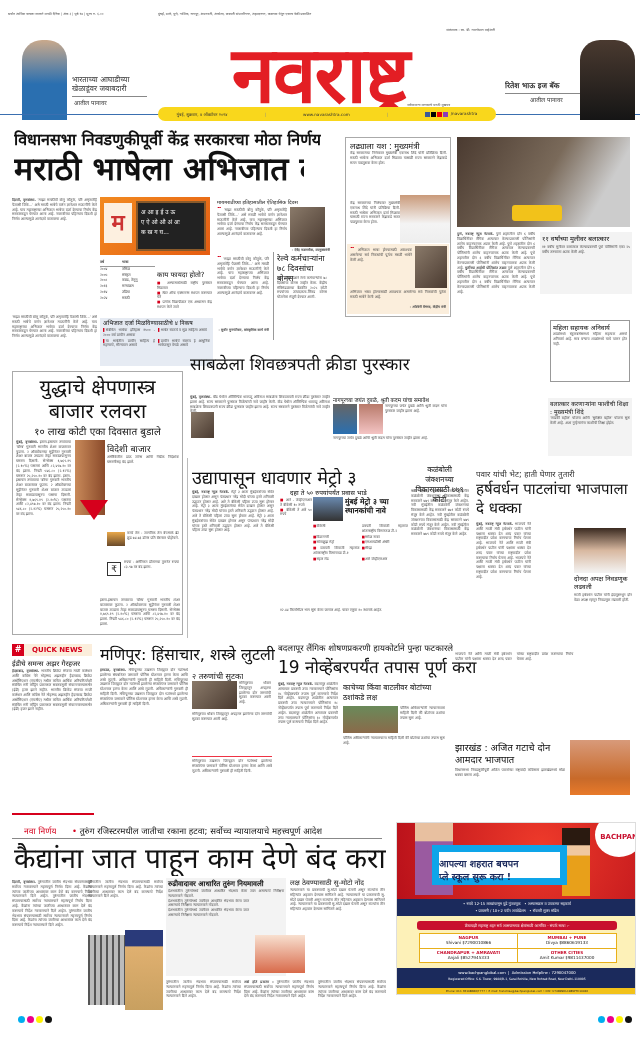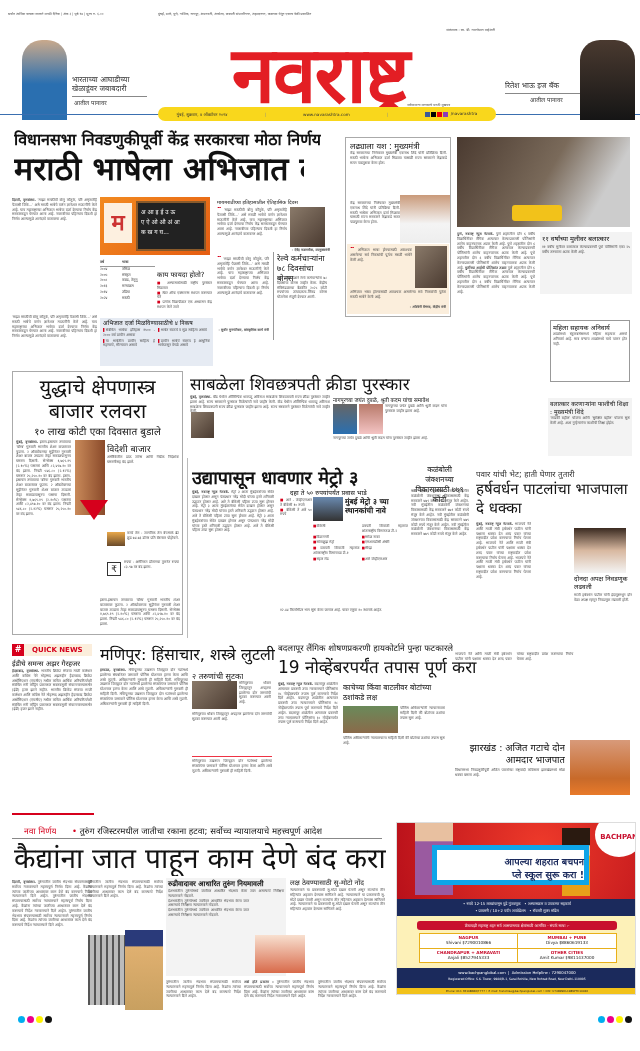--- a/index.html
+++ b/index.html
@@ -36,21 +36,21 @@
   <span>मुंबई, शुक्रवार, ४ ऑक्टोबर २०२४</span>
   <span style="color:#888">|</span>
   <span>www.navarashtra.com</span>
   <span style="color:#888">|</span>
   <span>
     <span class="soc" style="background:#3b5998"></span><span class="soc" style="background:#000"></span><span class="soc" style="background:#e00"></span><span class="soc" style="background:#8a3ab9"></span>
     <span>/navarashtra</span>
   </span>
 </div>
 
-<div class="abs hl" style="left:505px;top:80px;width:85px;font-size:7.5px;font-weight:normal;color:#333">रितेश भाऊ इज बॅक</div>
+<div class="abs hl" style="left:505px;top:80px;width:85px;font-size:7.5px;font-weight:bold;color:#333">रितेश भाऊ इज बॅक</div>
 <div class="abs" style="left:505px;top:93px;width:75px;height:1px;background:#888"></div>
 <div class="abs" style="left:530px;top:96px;font-size:6px;color:#333">आतील पानावर</div>
 <div class="abs" style="left:580px;top:40px;width:55px;height:80px;background:linear-gradient(#4a3a30,#151515);border-radius:20px 20px 0 0"></div>
 
 <div class="abs hl" style="left:14px;top:128px;font-size:16px">विधानसभा निवडणुकीपूर्वी केंद्र सरकारचा मोठा निर्णय</div>
 <div class="abs hl" style="left:14px;top:150px;font-size:32px;line-height:38px;width:290px">मराठी भाषेला अभिजात दर्जा</div>
 
 <div class="abs txt" style="left:12px;top:198px;width:85px;height:115px">
   <b>दिल्ली, वृत्तसंस्था.</b>
   <span>'माझा मराठीची बोलु कौतुके, परि अमृतातेहि पैजासी जिंके...' असे मराठी भाषेचे वर्णन ज्ञानेश्वर माऊलींनी केले आहे. याच महाराष्ट्राच्या अभिजात भाषेचा दर्जा देण्याचा निर्णय केंद्र सरकारकडून घेण्यात आला आहे. नवरात्रीच्या पहिल्याच दिवशी हा निर्णय आल्यामुळे आनंदाचे वातावरण आहे.</span>
@@ -167,31 +167,31 @@
 <div class="abs" style="left:75px;top:440px;width:30px;height:75px;background:linear-gradient(90deg,#c98a5a,#8a4a2a);"></div>
 <div class="abs" style="left:80px;top:500px;width:0;height:0;border-left:14px solid transparent;border-right:14px solid transparent;border-top:20px solid #d6001c"></div>
 <div class="abs hl" style="left:107px;top:442px;font-size:9px;font-weight:normal">विदेशी बाजार</div>
 <div class="abs txt" style="left:107px;top:455px;width:72px;height:40px">अमेरिकेतील डाऊ जोन्स आणि नॅस्डॅक निर्देशांक घसरणीसह बंद झाले.</div>
 <div class="abs" style="left:107px;top:532px;width:18px;height:14px;background:linear-gradient(#e9a84a,#6a4a2a)"></div>
 <div class="abs txt" style="left:127px;top:531px;width:52px;height:25px">कच्चे तेल : जागतिक तेल बेंचमार्क ब्रेंट क्रूड ७४.७३ डॉलर प्रति बॅरलवर पोहोचले.</div>
 <div class="abs" style="left:107px;top:562px;width:14px;height:14px;border:1px solid #333;font-size:9px;text-align:center;line-height:12px">₹</div>
 <div class="abs txt" style="left:124px;top:560px;width:55px;height:25px">रुपया : अमेरिकन डॉलरच्या तुलनेत रुपया ८३.९७ वर बंद झाला.</div>
 <div class="abs txt" style="left:100px;top:598px;width:80px;height:30px">इराण-इस्रायल तणावाचा 'बॉम्ब' गुरुवारी भारतीय शेअर बाजारावर फुटला. २ ऑक्टोबरच्या सुट्टीनंतर गुरुवारी शेअर बाजार उघडला तेव्हा सकाळपासूनच घसरण दिसली. सेन्सेक्स १,७६९.१९ (२.१०%) घसरला आणि ८२,४९७.१० वर बंद झाला. निफ्टी ५४६.८० (२.१२%) घसरून २५,२५०.१० वर बंद झाला.</div>
 
-<div class="abs hl" style="left:190px;top:372px;font-size:17px;font-weight:normal">साबळेला शिवछत्रपती क्रीडा पुरस्कार</div>
+<div class="abs hl" style="left:190px;top:352px;font-size:17px;font-weight:normal">साबळेला शिवछत्रपती क्रीडा पुरस्कार</div>
 <div class="abs txt" style="left:190px;top:395px;width:140px;height:60px"><b>मुंबई, वृत्तसंस्था.</b> <span>बीड येथील ऑलिम्पिक धावपटू अविनाश साबळेला शिवछत्रपती राज्य क्रीडा पुरस्कार जाहीर झाला आहे. राज्य सरकारने पुरस्कार विजेत्यांची नावे जाहीर केली.</span> <span>बीड येथील ऑलिम्पिक धावपटू अविनाश साबळेला शिवछत्रपती राज्य क्रीडा पुरस्कार जाहीर झाला आहे. राज्य सरकारने पुरस्कार विजेत्यांची नावे जाहीर केली.</span></div>
 <div class="abs photo" style="left:191px;top:412px;width:23px;height:26px"></div>
 <div class="abs hl" style="left:333px;top:396px;font-size:5.5px;font-weight:normal">नागपूरच्या जयंत दुबळे, श्रुती कदम यांचा समावेश</div>
 <div class="abs" style="left:333px;top:404px;width:24px;height:30px;background:linear-gradient(#666,#2a6fb0)"></div>
 <div class="abs" style="left:359px;top:404px;width:24px;height:30px;background:linear-gradient(#b87a6a,#f4c4c4)"></div>
 <div class="abs txt" style="left:385px;top:404px;width:62px;height:30px">नागपूरच्या जयंत दुबळे आणि श्रुती कदम यांना पुरस्कार जाहीर झाला आहे.</div>
 <div class="abs txt" style="left:333px;top:436px;width:115px;height:14px">नागपूरच्या जयंत दुबळे आणि श्रुती कदम यांना पुरस्कार जाहीर झाला आहे.</div>
 
 <div class="abs" style="left:187px;top:458px;width:1px;height:180px;background:#bbb"></div>
-<div class="abs hl" style="left:192px;top:465px;font-size:18px;font-weight:bold">उद्यापासून धावणार मेट्रो ३</div>
+<div class="abs hl" style="left:192px;top:465px;font-size:18px;font-weight:normal">उद्यापासून धावणार मेट्रो ३</div>
 <div class="abs txt" style="left:192px;top:490px;width:82px;height:140px"><b>मुंबई, नवराष्ट्र न्यूज नेटवर्क.</b> <span>मेट्रो ३ आता मुंबईकरांच्या सेवेत दाखल होणार असून पंतप्रधान नरेंद्र मोदी यांच्या हस्ते शनिवारी उद्घाटन होणार आहे. आरे ते बीकेसी पहिला टप्पा सुरू होणार आहे.</span> <span>मेट्रो ३ आता मुंबईकरांच्या सेवेत दाखल होणार असून पंतप्रधान नरेंद्र मोदी यांच्या हस्ते शनिवारी उद्घाटन होणार आहे. आरे ते बीकेसी पहिला टप्पा सुरू होणार आहे.</span> <span>मेट्रो ३ आता मुंबईकरांच्या सेवेत दाखल होणार असून पंतप्रधान नरेंद्र मोदी यांच्या हस्ते शनिवारी उद्घाटन होणार आहे. आरे ते बीकेसी पहिला टप्पा सुरू होणार आहे.</span></div>
 <div class="abs hl" style="left:290px;top:488px;font-size:6.5px;font-weight:normal">दहा ते ५० रुपयांपर्यंत प्रवास भाडे</div>
 <div class="abs txt" style="left:280px;top:498px;width:32px;height:80px">
   <div><span class="red">■</span> <span>आरे - जेव्हीएलआर ते बीकेसी १० रुपये</span></div>
   <div><span class="red">■</span> <span>बीकेसी ते आरे ५० रुपये</span></div>
 </div>
 <div class="abs" style="left:313px;top:497px;width:30px;height:24px;background:linear-gradient(#6a8ab0,#333)"></div>
 <div class="abs hl" style="left:345px;top:497px;font-size:7.5px;line-height:9px;white-space:normal;width:65px;font-weight:bold">मुंबई मेट्रो ३ च्या स्थानकांची नावे</div>
 <div class="abs" style="left:313px;top:524px;width:95px;display:grid;grid-template-columns:1fr 1fr;gap:1px 2px">
   <div class="txt"><span class="red">■</span><span>बीकेसी</span></div>
@@ -235,21 +235,21 @@
 <div class="abs txt" style="left:192px;top:759px;width:80px;height:22px">मणिपूरच्या उखरूल जिल्ह्यात दोन गटांमध्ये झालेल्या संघर्षानंतर जमावाने पोलिस स्टेशनवर हल्ला केला आणि शस्त्रे लुटली. अधिकाऱ्यांनी गुरुवारी ही माहिती दिली.</div>
 
 <div class="abs hl" style="left:278px;top:642px;font-size:8.5px;font-weight:normal">बदलापूर लैंगिक शोषणप्रकरणी हायकोर्टाने पुन्हा फटकारले</div>
 <div class="abs hl" style="left:278px;top:655px;font-size:17px;font-weight:normal">19 नोव्हेंबरपर्यंत तपास पूर्ण करा</div>
 <div class="abs txt" style="left:278px;top:682px;width:60px;height:125px"><b>मुंबई, नवराष्ट्र न्यूज नेटवर्क.</b> <span>बदलापूर शाळेतील अत्याचार प्रकरणी उच्च न्यायालयाने पोलिसांना १८ नोव्हेंबरपर्यंत तपास पूर्ण करण्याचे निर्देश दिले आहेत.</span> <span>बदलापूर शाळेतील अत्याचार प्रकरणी उच्च न्यायालयाने पोलिसांना १८ नोव्हेंबरपर्यंत तपास पूर्ण करण्याचे निर्देश दिले आहेत.</span> <span>बदलापूर शाळेतील अत्याचार प्रकरणी उच्च न्यायालयाने पोलिसांना १८ नोव्हेंबरपर्यंत तपास पूर्ण करण्याचे निर्देश दिले आहेत.</span></div>
 <div class="abs hl" style="left:343px;top:683px;width:100px;font-size:7.5px;line-height:10px;white-space:normal;font-weight:normal">काचेच्या किंवा बाटलीवर बोटांच्या ठशांकडे लक्ष</div>
 <div class="abs" style="left:343px;top:706px;width:55px;height:27px;background:linear-gradient(#6a8a5a,#8a6a4a)"></div>
 <div class="abs txt" style="left:400px;top:706px;width:45px;height:28px">पोलिस अधिकाऱ्यांनी न्यायालयाला माहिती दिली की बोटांच्या ठशांचा तपास सुरू आहे.</div>
 <div class="abs txt" style="left:343px;top:736px;width:102px;height:70px">पोलिस अधिकाऱ्यांनी न्यायालयाला माहिती दिली की बोटांच्या ठशांचा तपास सुरू आहे.</div>
 
-<div class="abs hl" style="left:455px;top:742px;width:110px;text-align:right;font-size:9.5px;line-height:12px;white-space:normal;font-weight:normal">झारखंड : अजित गटाचे दोन आमदार भाजपात</div>
+<div class="abs hl" style="left:455px;top:742px;width:110px;text-align:left;font-size:9.5px;line-height:12px;white-space:normal;font-weight:normal">झारखंड : अजित गटाचे दोन आमदार भाजपात</div>
 <div class="abs txt" style="left:455px;top:768px;width:110px;height:30px">विधानसभा निवडणुकीपूर्वी अजित पवारांच्या राष्ट्रवादी काँग्रेसला झारखंडमध्ये मोठा धक्का बसला आहे.</div>
 <div class="abs" style="left:570px;top:740px;width:60px;height:55px;background:linear-gradient(#d89a7a,#c86a2a 70%,#e87a2a)"></div>
 <div class="abs txt" style="left:455px;top:652px;width:180px;height:85px;column-count:3;column-gap:5px">भाजपचे नेते आणि माजी मंत्री हर्षवर्धन पाटील यांनी पक्षाला धक्का देत शरद पवार यांच्या राष्ट्रवादीत प्रवेश करण्याचा निर्णय घेतला आहे.</div>
 
 <div class="abs hl" style="left:24px;top:825px;font-size:8.5px;color:#d6001c;font-weight:normal">नवा निर्णय</div>
 <div class="abs hl" style="left:72px;top:825px;font-size:8.5px;font-weight:normal"><span class="red">•</span> <span>तुरुंग रजिस्टरमधील जातीचा रकाना हटवा; सर्वोच्च न्यायालयाचे महत्त्वपूर्ण आदेश</span></div>
 <div class="abs" style="left:12px;top:838px;width:370px;height:1px;background:#888"></div>
 <div class="abs hl" style="left:14px;top:842px;font-size:28px;line-height:34px;font-weight:normal">कैद्यांना जात पाहून काम देणे बंद करा</div>
 <div class="abs txt" style="left:12px;top:880px;width:80px;height:140px"><b>दिल्ली, वृत्तसंस्था.</b> <span>तुरुंगातील जातीय भेदभाव संपवण्यासाठी सर्वोच्च न्यायालयाने महत्त्वपूर्ण निर्णय दिला आहे. कैद्यांना त्यांच्या जातीच्या आधारावर काम देणे बंद करण्याचे निर्देश न्यायालयाने दिले आहेत.</span> <span>तुरुंगातील जातीय भेदभाव संपवण्यासाठी सर्वोच्च न्यायालयाने महत्त्वपूर्ण निर्णय दिला आहे. कैद्यांना त्यांच्या जातीच्या आधारावर काम देणे बंद करण्याचे निर्देश न्यायालयाने दिले आहेत.</span> <span>तुरुंगातील जातीय भेदभाव संपवण्यासाठी सर्वोच्च न्यायालयाने महत्त्वपूर्ण निर्णय दिला आहे. कैद्यांना त्यांच्या जातीच्या आधारावर काम देणे बंद करण्याचे निर्देश न्यायालयाने दिले आहेत.</span></div>
 <div class="abs txt" style="left:88px;top:880px;width:75px;height:50px">तुरुंगातील जातीय भेदभाव संपवण्यासाठी सर्वोच्च न्यायालयाने महत्त्वपूर्ण निर्णय दिला आहे. कैद्यांना त्यांच्या जातीच्या आधारावर काम देणे बंद करण्याचे निर्देश न्यायालयाने दिले आहेत.</div>
@@ -267,21 +267,21 @@
 <div class="abs txt" style="left:290px;top:888px;width:95px;height:85px"><span>न्यायालयाने या प्रकरणाची सु-मोटो दखल घेतली असून राज्यांना तीन महिन्यांत अहवाल देण्यास सांगितले आहे.</span> <span>न्यायालयाने या प्रकरणाची सु-मोटो दखल घेतली असून राज्यांना तीन महिन्यांत अहवाल देण्यास सांगितले आहे.</span> <span>न्यायालयाने या प्रकरणाची सु-मोटो दखल घेतली असून राज्यांना तीन महिन्यांत अहवाल देण्यास सांगितले आहे.</span></div>
 <div class="abs txt" style="left:166px;top:980px;width:75px;height:40px">तुरुंगातील जातीय भेदभाव संपवण्यासाठी सर्वोच्च न्यायालयाने महत्त्वपूर्ण निर्णय दिला आहे. कैद्यांना त्यांच्या जातीच्या आधारावर काम देणे बंद करण्याचे निर्देश न्यायालयाने दिले आहेत.</div>
 <div class="abs txt" style="left:244px;top:980px;width:70px;height:40px"><b>असे होते प्रकरण :</b> <span>तुरुंगातील जातीय भेदभाव संपवण्यासाठी सर्वोच्च न्यायालयाने महत्त्वपूर्ण निर्णय दिला आहे. कैद्यांना त्यांच्या जातीच्या आधारावर काम देणे बंद करण्याचे निर्देश न्यायालयाने दिले आहेत.</span></div>
 <div class="abs txt" style="left:318px;top:980px;width:68px;height:40px">तुरुंगातील जातीय भेदभाव संपवण्यासाठी सर्वोच्च न्यायालयाने महत्त्वपूर्ण निर्णय दिला आहे. कैद्यांना त्यांच्या जातीच्या आधारावर काम देणे बंद करण्याचे निर्देश न्यायालयाने दिले आहेत.</div>
 
 <div class="abs" style="left:396px;top:822px;width:240px;height:173px;border:1px solid #ddd;overflow:hidden">
   <div class="abs" style="left:0;top:0;width:240px;height:78px;background:radial-gradient(circle at 60% 30%,#ee3a2a,#b8101a)"></div>
   <div class="abs" style="left:18px;top:0;width:38px;height:72px;background:linear-gradient(#e8c0a0 25%,#9a5aa0 26%)"></div>
   <div class="abs" style="left:165px;top:5px;width:28px;height:68px;background:linear-gradient(#2a1a10 25%,#f0c8a0 26%,#f0c8a0 40%,#e8a01a 41%)"></div>
   <div class="abs" style="left:198px;top:-10px;width:48px;height:44px;border-radius:50%;background:#fff;text-align:center;padding-top:20px;font-size:7px;font-weight:bold;color:#c8102e">BACHPAN</div>
-  <div class="abs" style="left:35px;top:22px;width:157px;height:40px;background:#fff;border:5px solid #0ea5e9;text-align:right">
+  <div class="abs" style="left:35px;top:22px;width:135px;height:40px;background:#fff;border:7px solid #0ea5e9;text-align:left">
     <div style="font-size:9.5px;font-weight:bold;color:#1b2a5c;margin-top:5px">आपल्या शहरात बचपन</div>
     <div style="font-size:9.5px;font-weight:bold;color:#1b2a5c">प्ले स्कूल सुरू करा !</div>
   </div>
   <div class="abs" style="left:0;top:76px;width:240px;height:17px;background:#1b2a5c;color:#fff;font-size:3.8px;line-height:7px;text-align:center;padding-top:1px">
     <span>• <span>रुपये 12-15 लाखांपासून पुढे गुंतवणूक</span></span> &nbsp; <span>• <span>अभ्यासक्रम व उपकरण सहकार्य</span></span><br>
     <span>• <span>प्रायमरी / 10+2 पर्यंत अपग्रेडेशन</span></span> &nbsp; <span>• <span>रॉयल्टी मुक्त मॉडेल</span></span>
   </div>
   <div class="abs" style="left:0;top:93px;width:240px;height:80px;background:#fdf1b8"></div>
   <div class="abs" style="left:20px;top:98px;width:200px;height:9px;background:#c8102e;color:#fff;font-size:3.8px;line-height:9px;text-align:center;border-radius:3px;white-space:nowrap;overflow:hidden">फ्रँचायझी महाराष्ट्र शहर सर्व आसपासच्या क्षेत्रांसाठी आमंत्रित - संपर्क साधा :-</div>
   <div class="abs" style="left:22px;top:110px;width:198px;height:30px;background:#fff;border:1px solid #e8b01a;display:grid;grid-template-columns:1fr 1fr;font-size:4.2px;text-align:center;line-height:5px">

